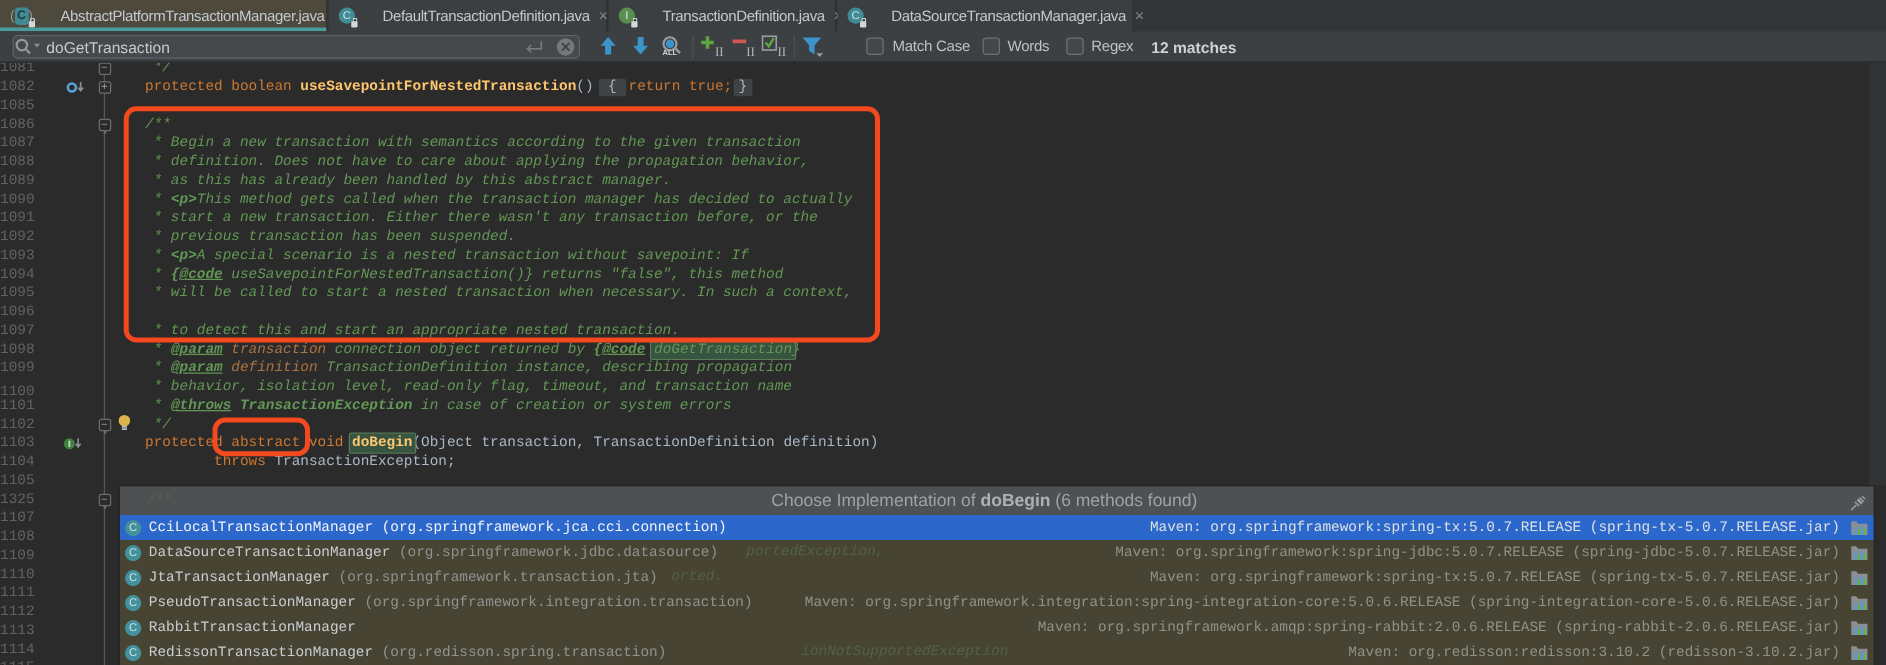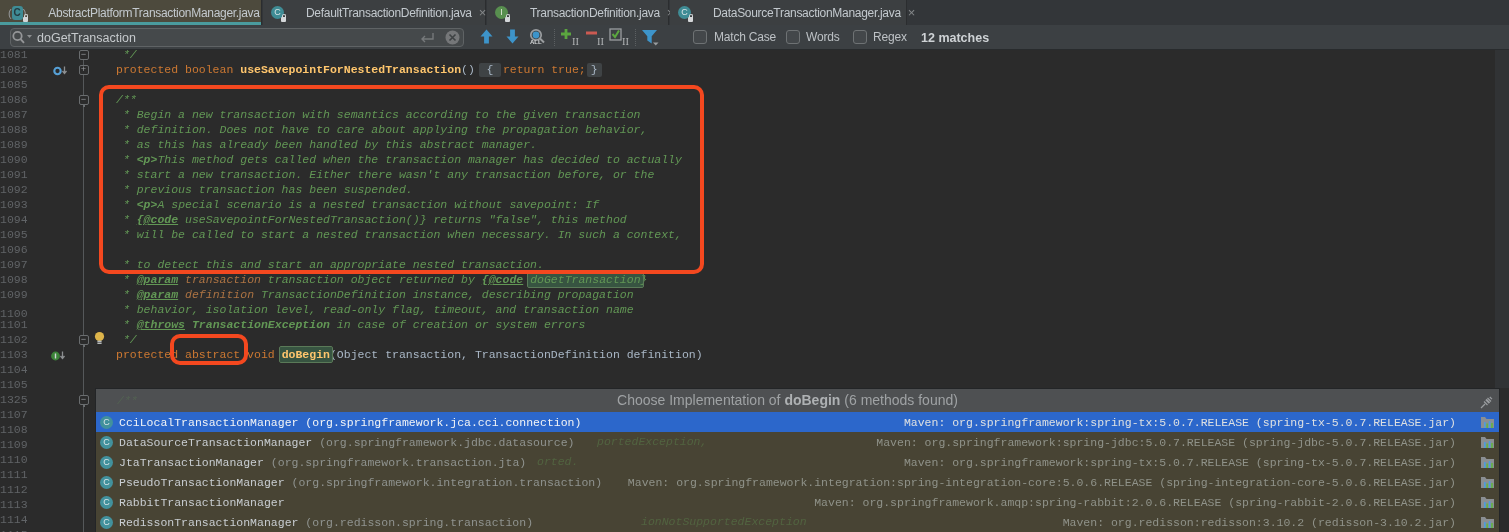--- a/index.html
+++ b/index.html
@@ -54,21 +54,21 @@
 #phead{position:relative;height:23px;background:#4e5052;color:#9fa2a4;font-size:14px;text-align:center;line-height:23px;padding-right:20px}
 #phead b{color:#aeb1b3}
 #pinw{position:absolute;right:6px;top:5px}
 .prow{position:relative;height:20px;background:#484434;display:flex;align-items:center;padding:0 4px;font-family:"Liberation Mono",monospace;font-size:11.5px;white-space:pre}
 .prow.sel{background:#2c67cb}
 .cic{display:inline-block;min-width:13px;width:13px;height:13px;border-radius:50%;background:#42919c;color:#d8e4e6;font-size:9px;line-height:13px;text-align:center;font-family:"Liberation Sans";margin-right:6px}
 .rname{color:#c8cdd1}
 .rpkg{color:#8f938f}
 .sel .rname,.sel .rpkg{color:#f2f4f6}
 .sp{flex:1}
-.rmv{color:#8f9289;margin-right:24px}
+.rmv{color:#8f9289;margin-right:8px}
 .sel .rmv{color:#dde0e2}
 .libic{min-width:15px}
 .ghost{position:absolute;top:0;height:20px;line-height:20px;color:rgba(98,151,85,0.38);font-style:italic}
 #hghost{position:absolute;left:21px;top:0;height:23px;line-height:23px;color:rgba(98,151,85,0.25);font-family:"Liberation Mono";font-size:11.5px;font-style:italic}
 </style></head>
 <body>
 <div id="root">
 <div id="editor">
   <div id="scrollstrip"></div>
   <div style="position:absolute;left:0;top:-50px;width:1509px;height:582px">
@@ -118,26 +118,27 @@
         <div class="cl" style="top:107px"><span class="d">     * Begin a new transaction with semantics according to the given transaction</span></div>
         <div class="cl" style="top:122px"><span class="d">     * definition. Does not have to care about applying the propagation behavior,</span></div>
         <div class="cl" style="top:137px"><span class="d">     * as this has already been handled by this abstract manager.</span></div>
         <div class="cl" style="top:167px"><span class="d">     * start a new transaction. Either there wasn't any transaction before, or the</span></div>
         <div class="cl" style="top:152px"><span class="d">     * </span><span class="db">&lt;p&gt;</span><span class="d">This method gets called when the transaction manager has decided to actually</span></div>
         <div class="cl" style="top:182px"><span class="d">     * previous transaction has been suspended.</span></div>
         <div class="cl" style="top:197px"><span class="d">     * </span><span class="db">&lt;p&gt;</span><span class="d">A special scenario is a nested transaction without savepoint: If</span></div>
         <div class="cl" style="top:212px"><span class="d">     * </span><span class="dt">{@code</span><span class="d"> useSavepointForNestedTransaction()} returns "false", this method</span></div>
         <div class="cl" style="top:227px"><span class="d">     * will be called to start a nested transaction when necessary. In such a context,</span></div>
         <div class="cl" style="top:257px"><span class="d">     * to detect this and start an appropriate nested transaction.</span></div>
-        <div class="cl" style="top:272px"><span class="d">     * </span><span class="dt">@param</span><span class="d"> </span><span class="dp">transaction</span><span class="d"> transaction object returned by </span><span class="dt">{@code</span><span class="d"> </span><span class="hl"><span class="d">doGetTransaction</span></span><span class="d">}</span></div>
+        <div class="cl" style="top:272px"><span class="d">     * </span><span class="dt">@param</span><span class="d"> </span><span class="dp">transaction</span><span class="d"> connection object returned by </span><span class="dt">{@code</span><span class="d"> </span><span class="hl"><span class="d">doGetTransaction</span></span><span class="d">}</span></div>
         <div class="cl" style="top:287px"><span class="d">     * </span><span class="dt">@param</span><span class="d"> </span><span class="dp">definition</span><span class="d"> TransactionDefinition instance, describing propagation</span></div>
         <div class="cl" style="top:302px"><span class="d">     * behavior, isolation level, read-only flag, timeout, and transaction name</span></div>
         <div class="cl" style="top:317px"><span class="d">     * </span><span class="dt">@throws</span><span class="d"> </span><span class="db">TransactionException</span><span class="d"> in case of creation or system errors</span></div>
         <div class="cl" style="top:332px"><span class="d">     */</span></div>
         <div class="cl" style="top:347px"><span class="p">    </span><span class="k">protected abstract void </span><span class="hl"><span class="m">doBegin</span></span><span class="p">(Object transaction, TransactionDefinition definition)</span></div>
+        <div class="cl" style="top:362px"><span class="p">            </span><span class="k">throws</span><span class="p"> TransactionException;</span></div>
         <div class="cl" style="top:377px"></div>
     <div class="gico" style="left:53px;top:63px"><svg width="15" height="12" viewBox="0 0 15 12">
             <circle cx="4.5" cy="6" r="3.2" fill="none" stroke="#56a0d6" stroke-width="2.1"></circle>
             <path d="M11.5 1.5 V8 M9.5 6 L11.5 8.5 L13.5 6" fill="none" stroke="#8c8f91" stroke-width="1.3"></path>
           </svg></div>
     <div class="gico" style="left:51px;top:348px"><svg width="15" height="12" viewBox="0 0 15 12">
             <circle cx="4.5" cy="6" r="4.4" fill="#3c8439"></circle>
             <path d="M4.5 3.5 V8.5" stroke="#cfd3d6" stroke-width="1.4"></path>
             <path d="M11.5 1.5 V8 M9.5 6 L11.5 8.5 L13.5 6" fill="none" stroke="#8c8f91" stroke-width="1.3"></path>
           </svg></div>

